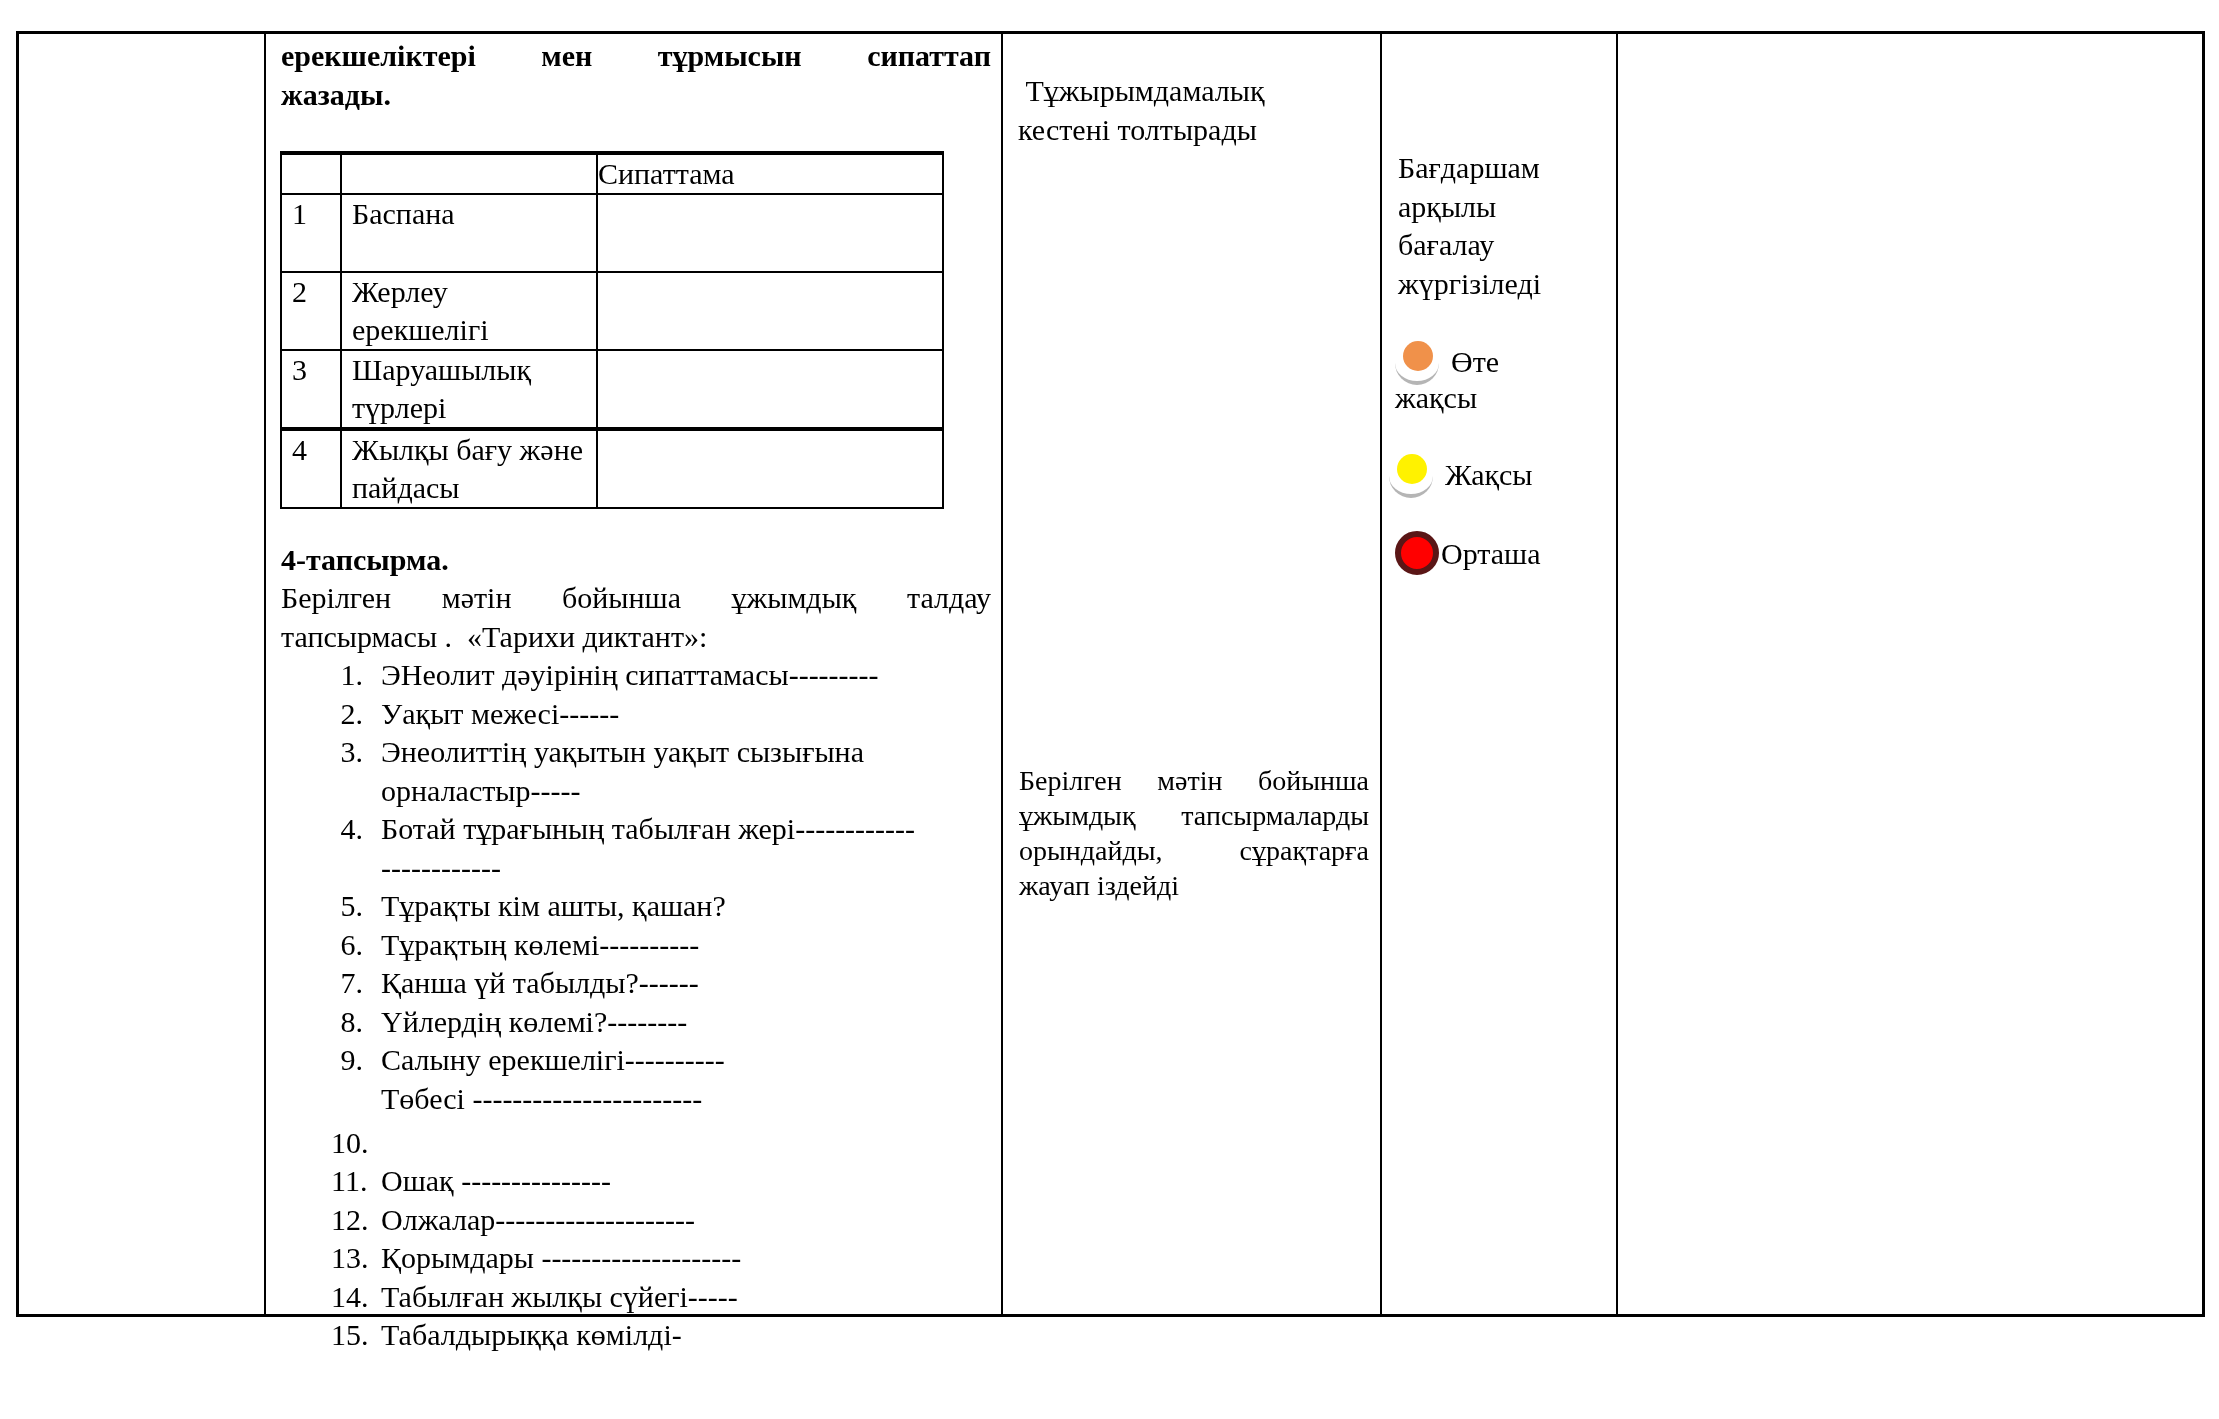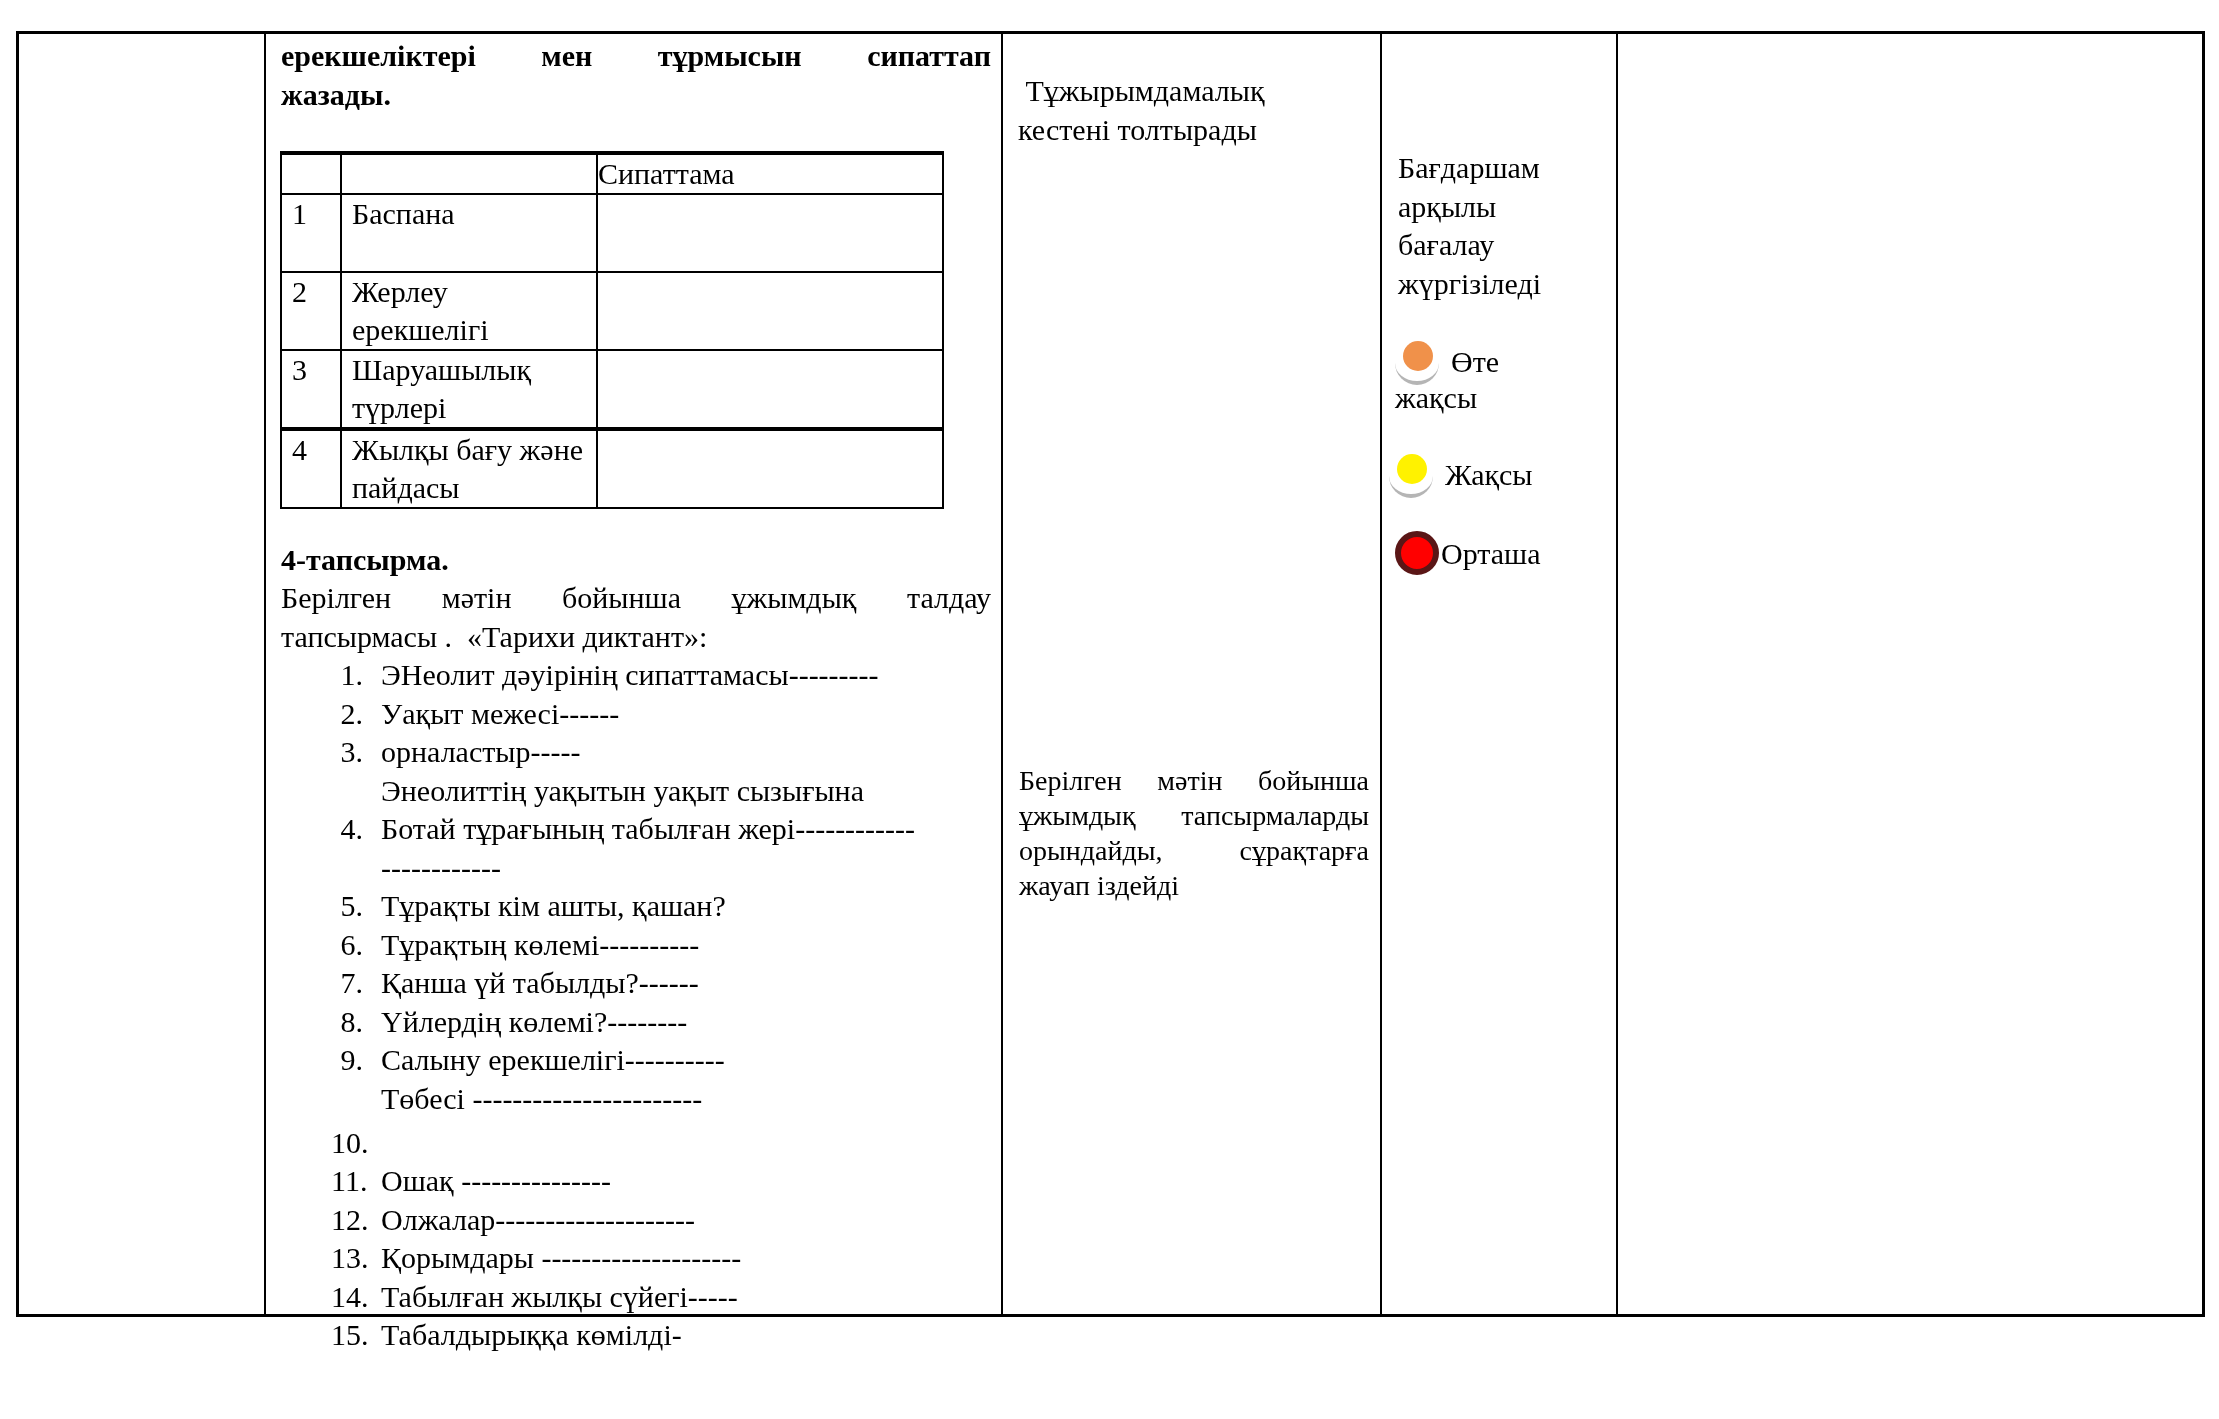--- a/index.html
+++ b/index.html
@@ -136,22 +136,22 @@
       </li>
       <li>
         <span class="n">2.</span>
         <span class="t">
           <div>Уақыт межесі------</div>
         </span>
       </li>
       <li style="margin-bottom: 0px;">
         <span class="n">3.</span>
         <span class="t">
+          <div>Энеолиттің уақытын уақыт сызығына</div>
           <div style="margin-top: 0px;">орналастыр-----</div>
-          <div>Энеолиттің уақытын уақыт сызығына</div>
         </span>
       </li>
       <li style="margin-bottom: 0px;">
         <span class="n">4.</span>
         <span class="t">
           <div>Ботай тұрағының табылған жері------------</div>
           <div style="margin-top: 0px;">------------</div>
         </span>
       </li>
       <li>

